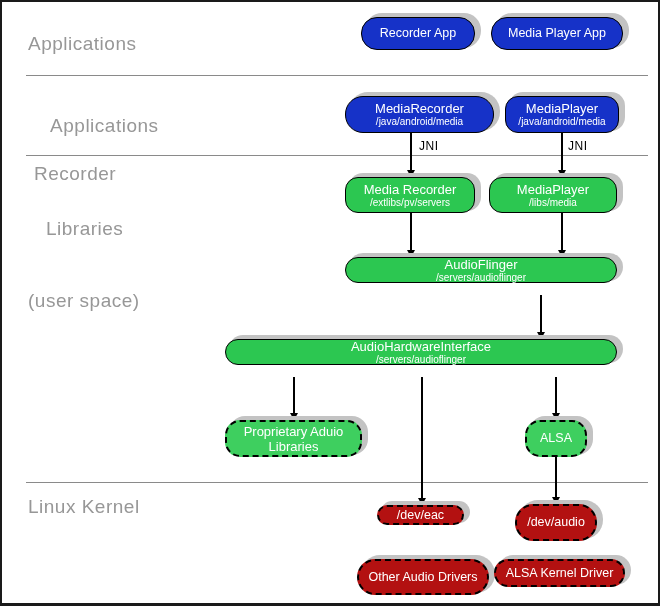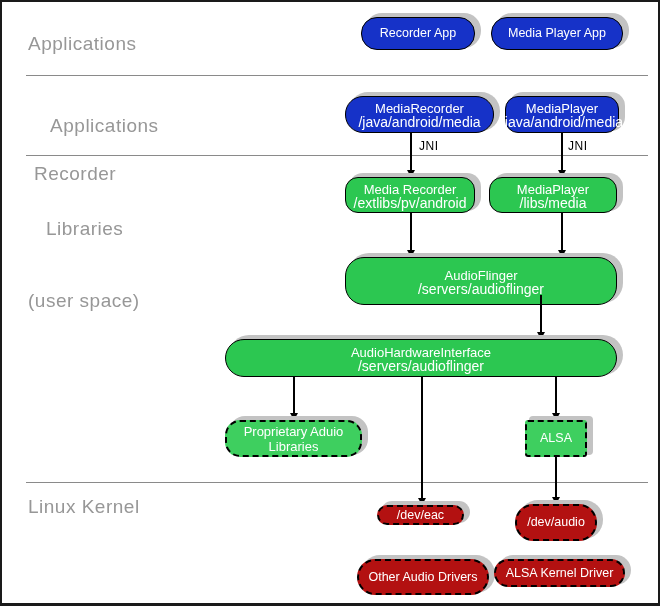--- a/index.html
+++ b/index.html
@@ -29,21 +29,21 @@
     box-shadow:5px -3px 0 1px var(--shadow-gray);
   }
   .node.solid{border:1.5px solid #000;}
   .node.dashed{border:2px dashed #000;}
   .node.blue{background:var(--app-blue);}
   .node.green{background:var(--lib-green);}
   .node.green-light{background:var(--lib-green-light);}
   .node.red{background:var(--kernel-red);}
   .nlabel{font-size:13px;line-height:15px;}
   .nlabel.sm{font-size:12.5px;}
-  .npath{font-size:14px;line-height:12px;}
+  .npath{font-size:10px;line-height:12px;}
   .arrow{position:absolute;width:9px;margin-left:-4.5px;}
   .arrow::before{
     content:"";position:absolute;left:50%;margin-left:-0.75px;top:0;bottom:6px;
     width:1.5px;background:#000;
   }
   .arrow::after{
     content:"";position:absolute;left:50%;margin-left:-4.5px;bottom:0;width:0;height:0;
     border-left:4.5px solid transparent;border-right:4.5px solid transparent;border-top:7px solid #000;
   }
   .jni{position:absolute;font-size:12px;color:#000;letter-spacing:0.5px;}
@@ -85,51 +85,51 @@
     <div class="npath">/java/android/media</div>
   </div>
 
   <div class="arrow" style="left:409px;top:131px;height:44px"></div>
   <div class="arrow" style="left:560px;top:131px;height:44px"></div>
   <div class="jni" style="left:417px;top:137px">JNI</div>
   <div class="jni" style="left:566px;top:137px">JNI</div>
 
   <div class="node green solid" style="left:343px;top:175px;width:130px;height:36px;border-radius:13px">
     <div class="nlabel">Media Recorder</div>
-    <div class="npath">/extlibs/pv/android</div>
+    <div class="npath">/extlibs/pv/servers</div>
   </div>
   <div class="node green solid" style="left:487px;top:175px;width:128px;height:36px;border-radius:13px">
     <div class="nlabel">MediaPlayer</div>
     <div class="npath">/libs/media</div>
   </div>
 
   <div class="arrow" style="left:409px;top:211px;height:44px"></div>
   <div class="arrow" style="left:560px;top:211px;height:44px"></div>
 
-  <div class="node green solid" style="left:343px;top:255px;width:272px;height:48px;border-radius:19px">
+  <div class="node green solid" style="left:343px;top:255px;width:272px;height:26px;border-radius:19px">
     <div class="nlabel">AudioFlinger</div>
     <div class="npath">/servers/audioflinger</div>
   </div>
 
   <div class="arrow" style="left:539px;top:293px;height:44px"></div>
 
-  <div class="node green solid" style="left:223px;top:337px;width:392px;height:38px;border-radius:19px">
+  <div class="node green solid" style="left:223px;top:337px;width:392px;height:26px;border-radius:19px">
     <div class="nlabel">AudioHardwareInterface</div>
     <div class="npath">/servers/audioflinger</div>
   </div>
 
   <div class="arrow" style="left:292px;top:375px;height:43px"></div>
   <div class="arrow" style="left:420px;top:375px;height:128px"></div>
   <div class="arrow" style="left:554px;top:375px;height:43px"></div>
 
   <div class="node green-light dashed" style="left:223px;top:418px;width:137px;height:37px;border-radius:15px">
     <div class="nlabel">Proprietary Aduio</div>
     <div class="nlabel">Libraries</div>
   </div>
-  <div class="node green-light dashed" style="left:523px;top:418px;width:62px;height:37px;border-radius:3px">
+  <div class="node green-light dashed" style="left:523px;top:418px;width:62px;height:37px;border-radius:15px">
     <div class="nlabel sm">ALSA</div>
   </div>
 
   <div class="arrow" style="left:554px;top:455px;height:47px"></div>
 
   <div class="node red dashed" style="left:375px;top:503px;width:87px;height:20px;border-radius:18px">
     <div class="nlabel sm">/dev/eac</div>
   </div>
   <div class="node red dashed" style="left:513px;top:502px;width:82px;height:37px;border-radius:18px">
     <div class="nlabel sm">/dev/audio</div>

